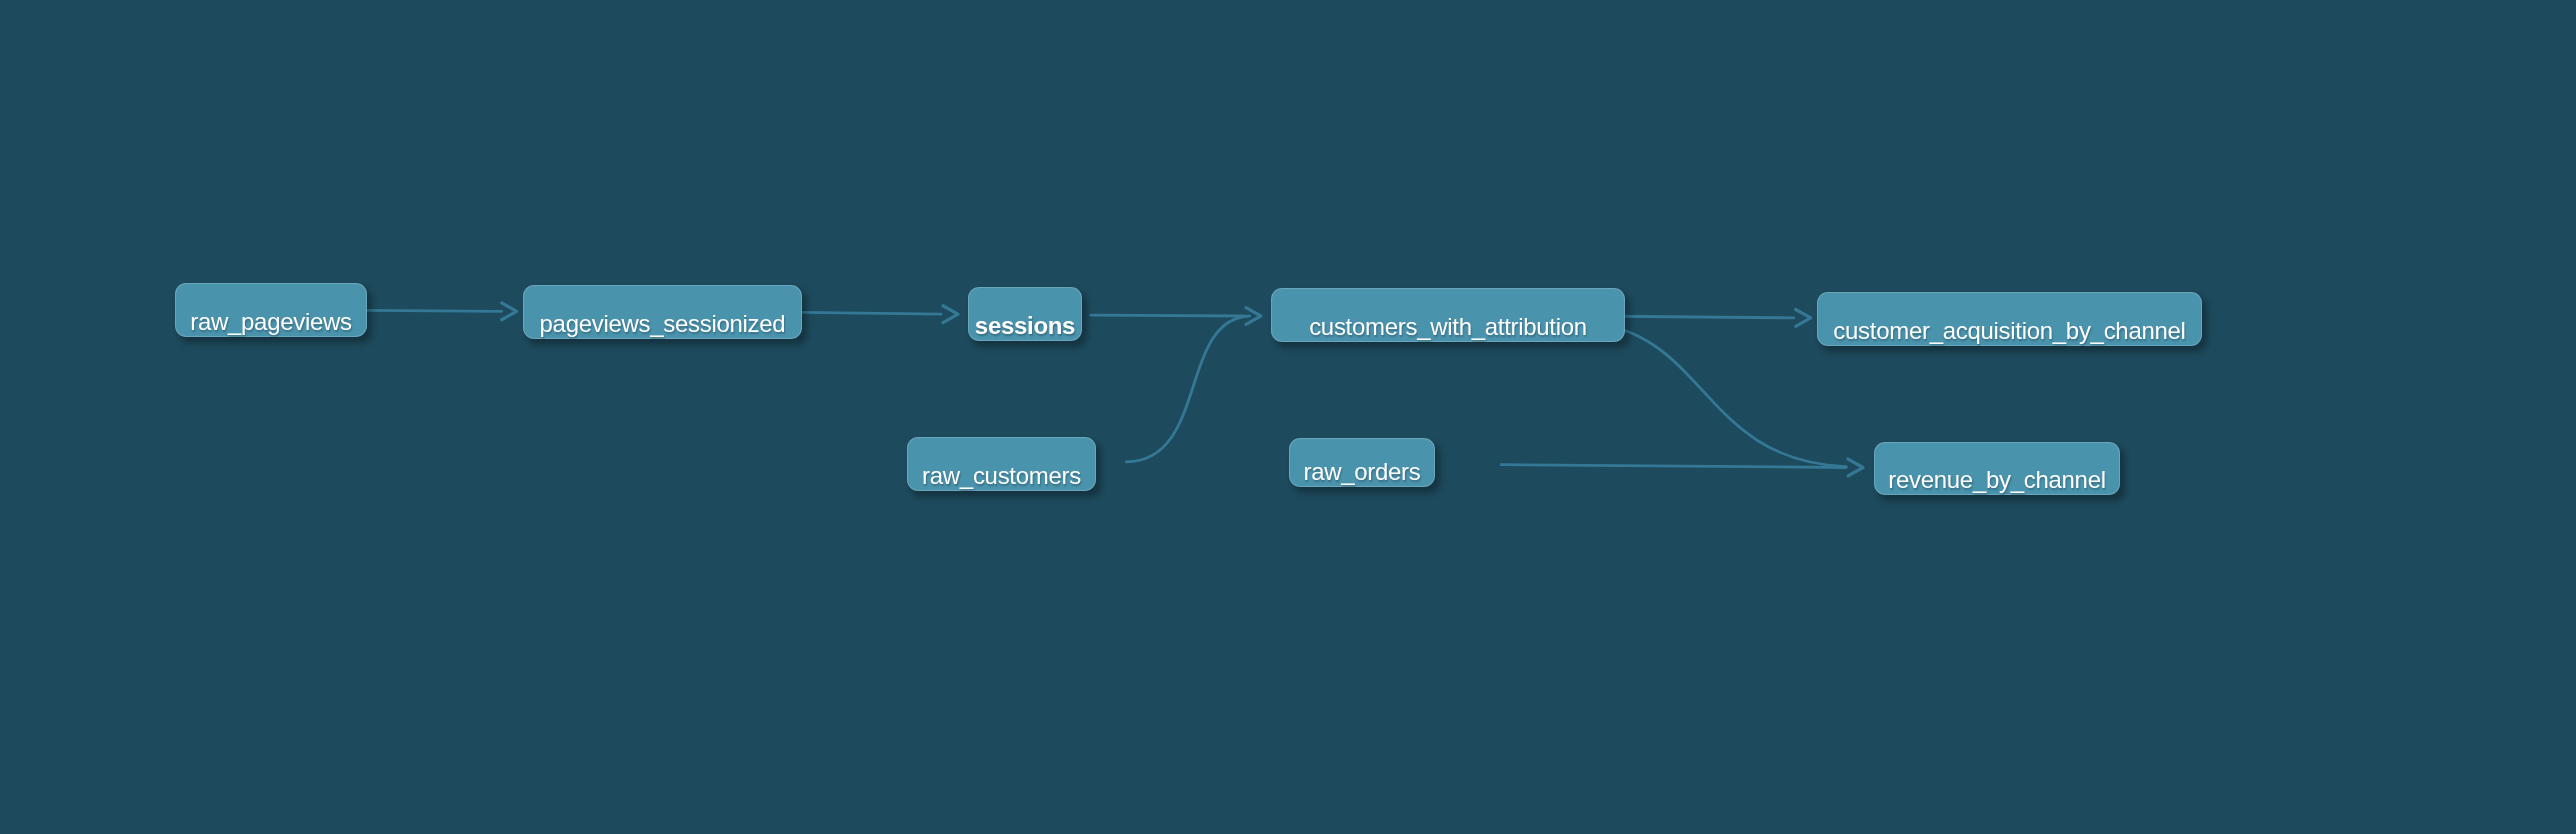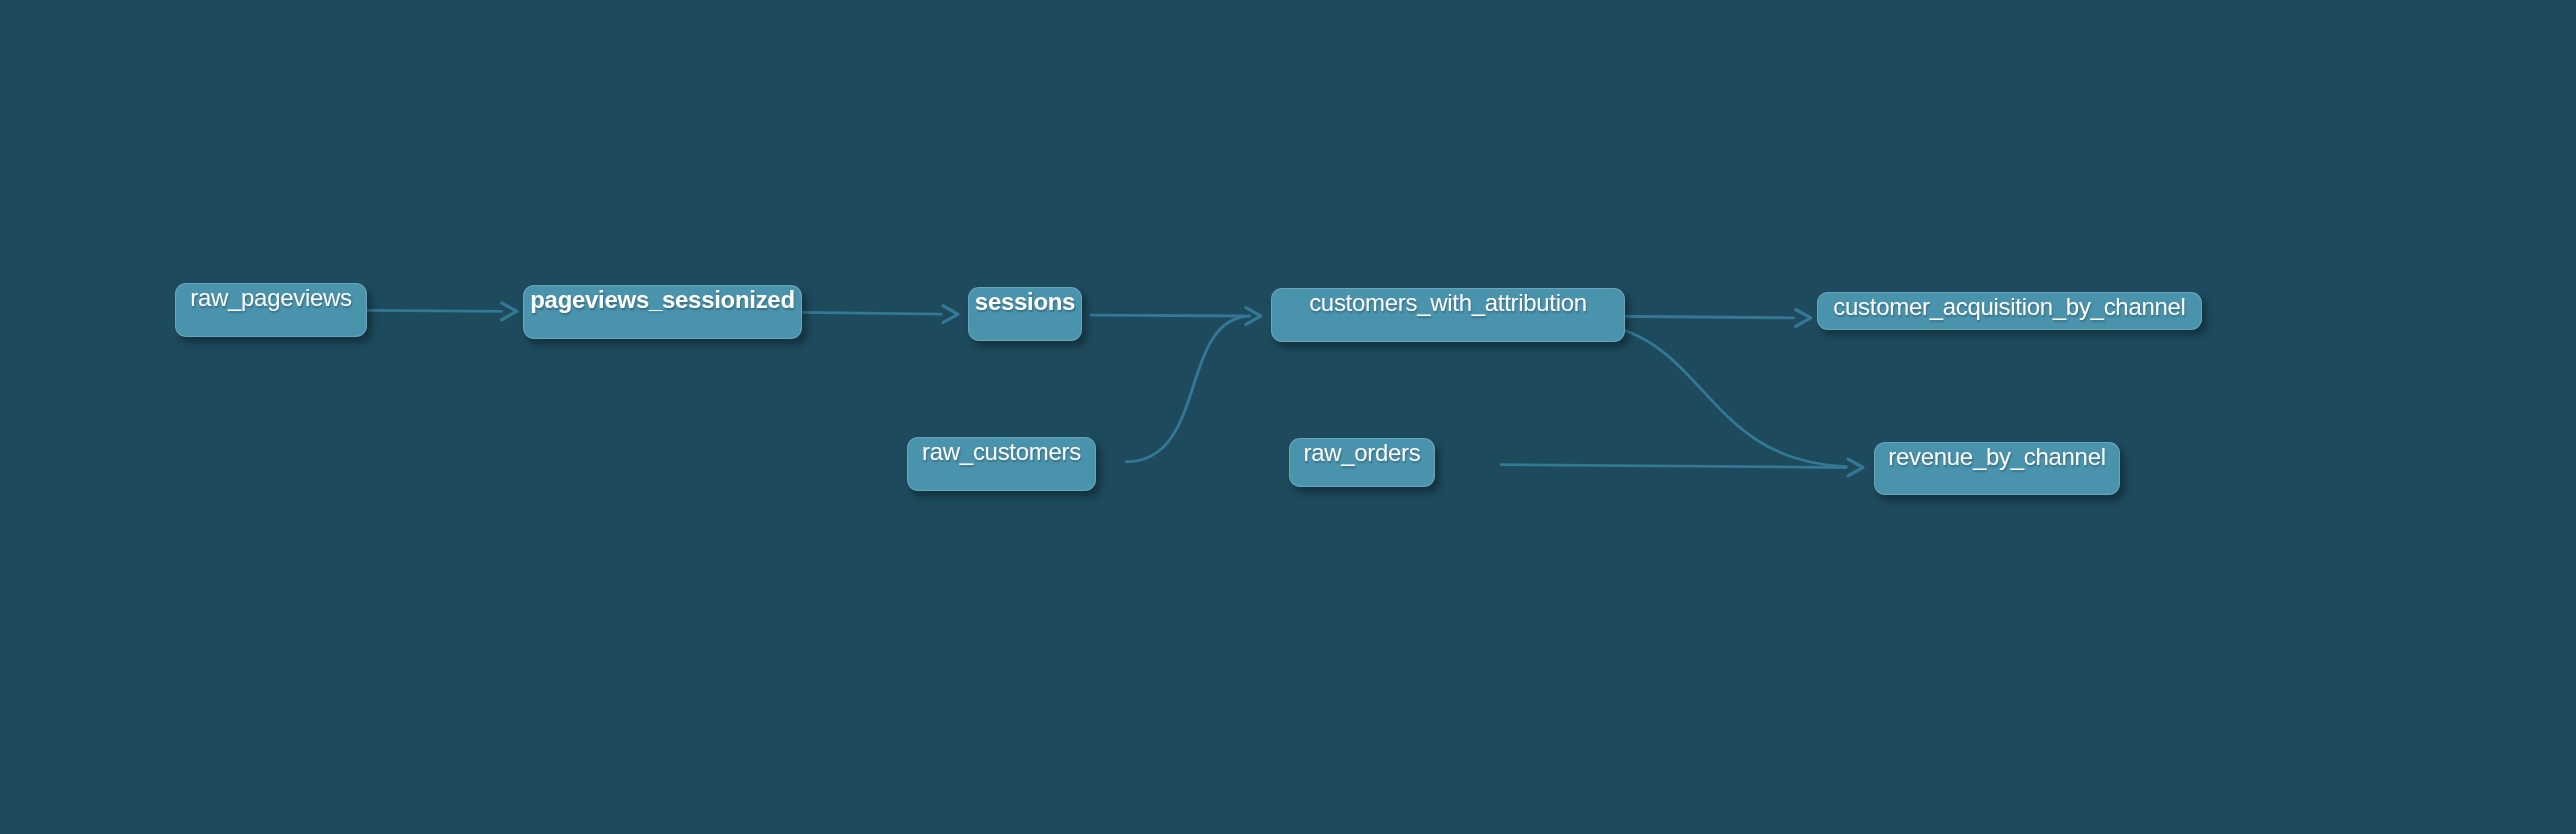--- a/index.html
+++ b/index.html
@@ -33,21 +33,21 @@
     stroke-linejoin: round;
   }
   .node {
     position: absolute;
     box-sizing: border-box;
     background: #4a93ad;
     border: 1.9px solid rgba(255, 255, 255, 0.18);
     border-radius: 11.2px;
     color: #ffffff;
     display: flex;
-    align-items: flex-start;
+    align-items: flex-end;
     justify-content: center;
     font-size: 24px;
     letter-spacing: -0.3px;
     white-space: nowrap;
     box-shadow: 4.7px 5.6px 6.5px rgba(0, 0, 0, 0.30);
     text-shadow: 0.9px 1.9px 1.9px rgba(0, 0, 0, 0.25);
     cursor: pointer;
   }
   .node .label {
     pointer-events: none;
@@ -91,33 +91,33 @@
     <g>
       <path d="M1605 497 L1974 500"></path>
       <path class="arrowhead" d="M1976 491 L1992 500 L1976 509"></path>
     </g>
   </svg>
 
   <div class="node" style="left:175px; top:283px; width:192px; height:54px;">
     <span class="label">raw_pageviews</span>
   </div>
 
-  <div class="node" style="left:523px; top:285px; width:279px; height:54px;font-weight:bold;">
+  <div class="node" style="left:523px; top:285px; width:279px; height:54px;">
     <span class="label">pageviews_sessionized</span>
   </div>
 
   <div class="node" style="left:968px; top:287px; width:114px; height:54px;font-weight:bold;">
     <span class="label">sessions</span>
   </div>
 
   <div class="node" style="left:1271px; top:288px; width:354px; height:54px;">
     <span class="label">customers_with_attribution</span>
   </div>
 
-  <div class="node" style="left:1817px; top:292px; width:385px; height:38px;border-radius:11px;">
+  <div class="node" style="left:1817px; top:292px; width:385px; height:54px;border-radius:11px;">
     <span class="label">customer_acquisition_by_channel</span>
   </div>
 
   <div class="node" style="left:907px; top:437px; width:189px; height:54px;">
     <span class="label">raw_customers</span>
   </div>
 
   <div class="node" style="left:1289px; top:438px; width:146px; height:49px;">
     <span class="label">raw_orders</span>
   </div>

